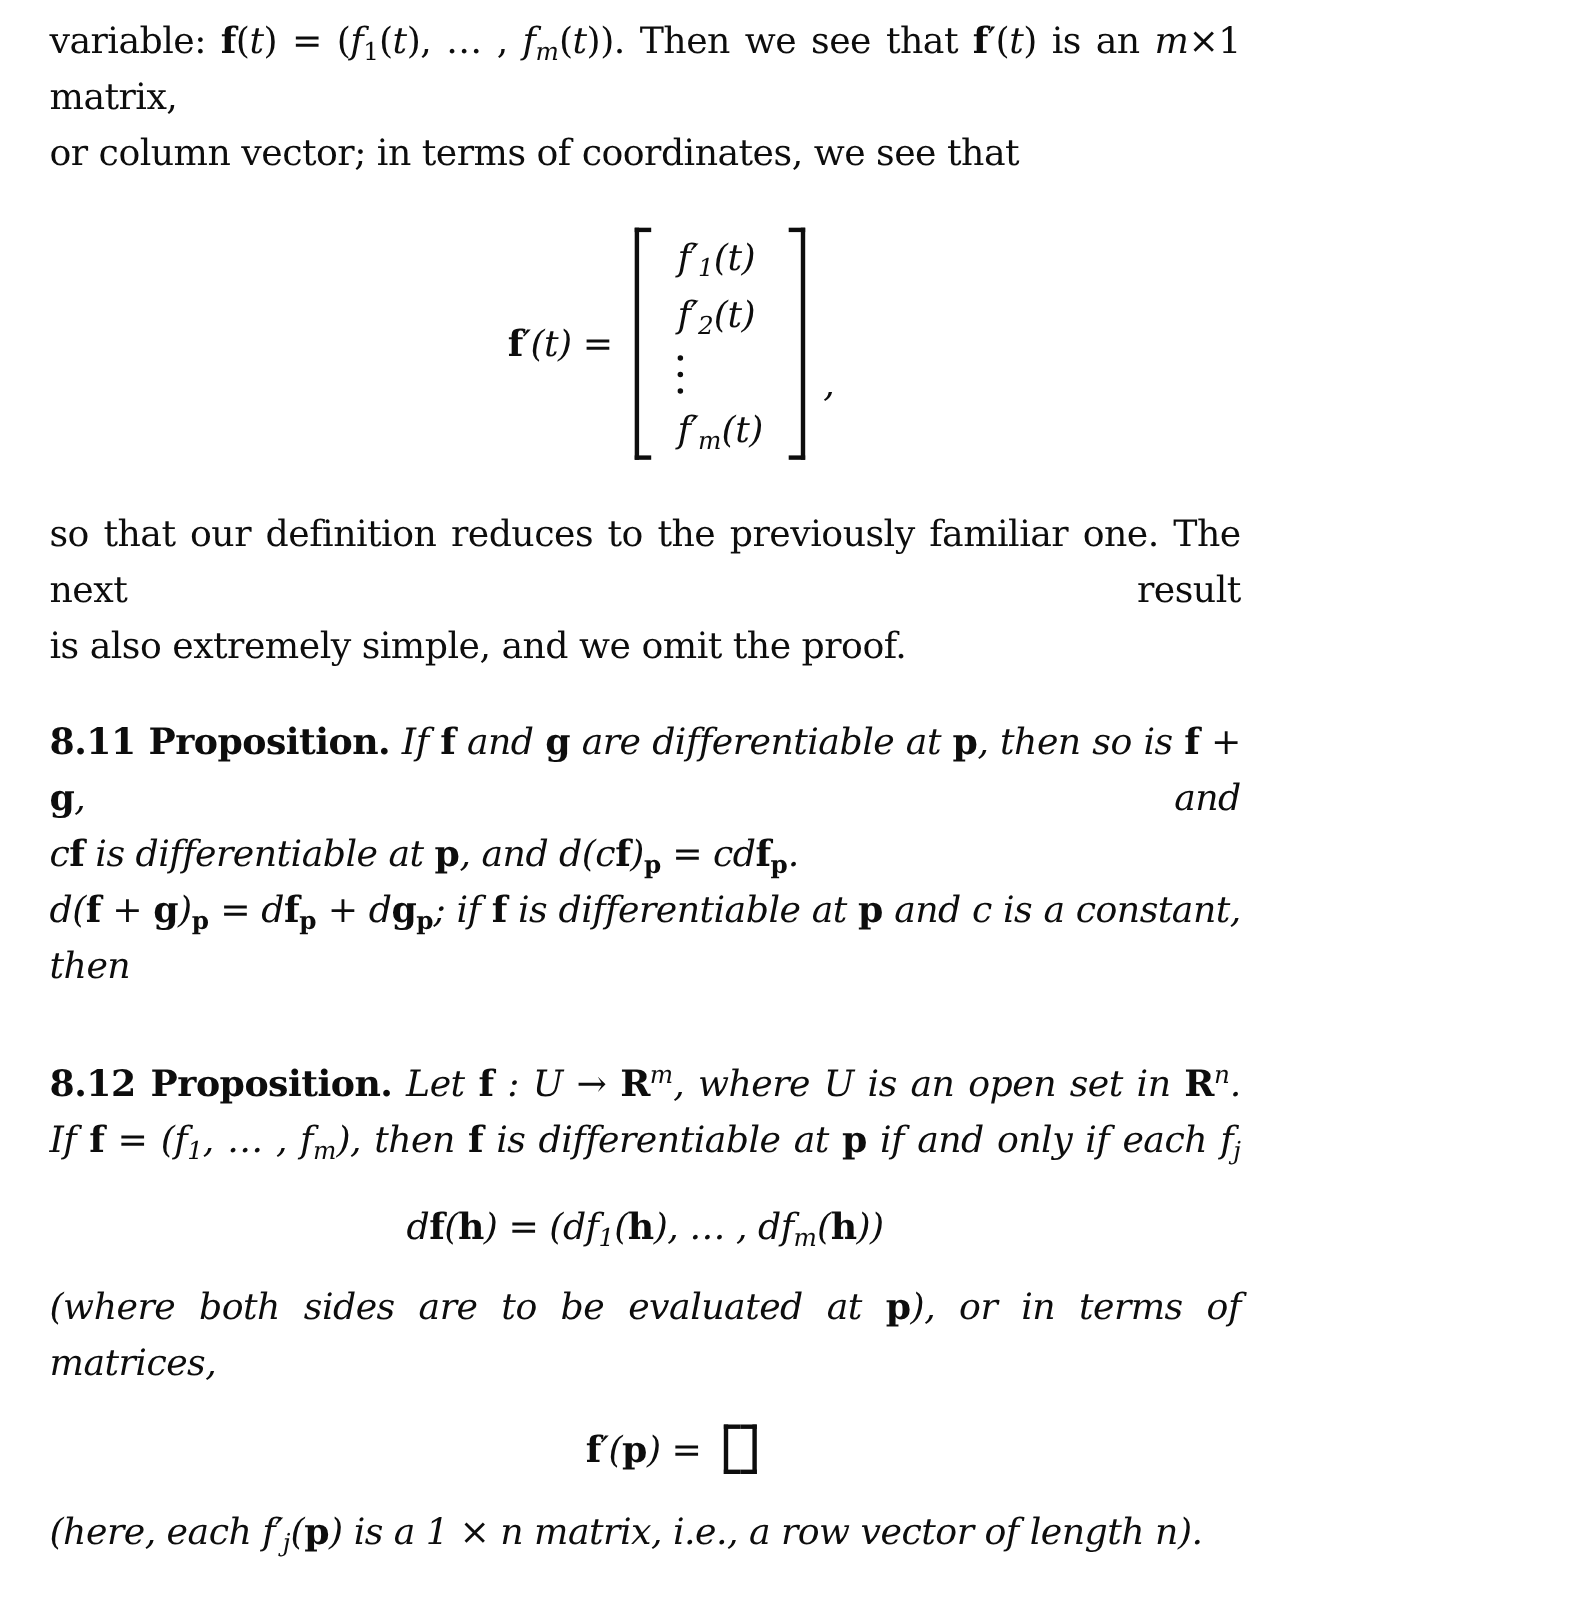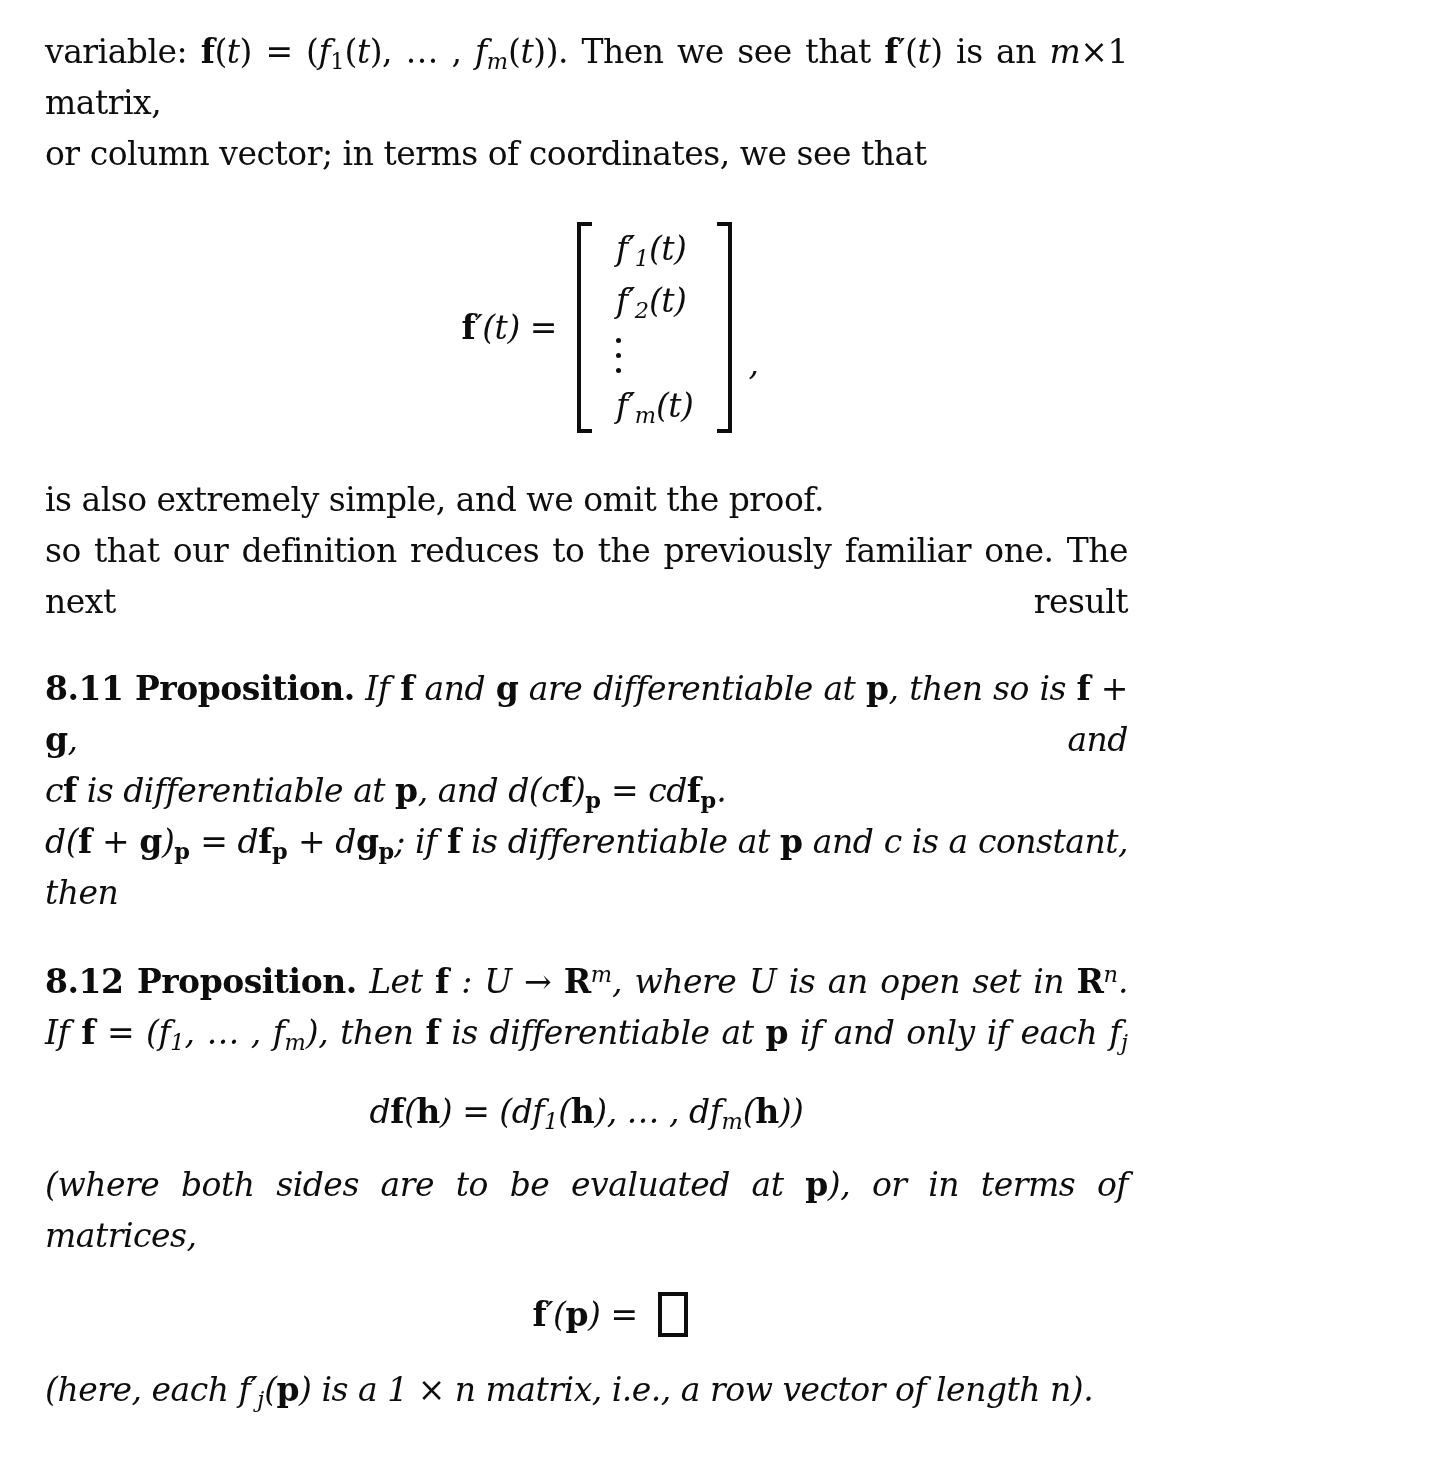--- a/index.html
+++ b/index.html
@@ -4,21 +4,21 @@
 <style>
   :root{ --ink:#0d0d0d; --paper:#ffffff; }
   *{ box-sizing:border-box; margin:0; padding:0; }
   html,body{ background:var(--paper); }
   body{
     width:1449px; height:1467px; overflow:hidden;
     font-family:"DejaVu Serif","Liberation Serif",serif;
     color:var(--ink);
     font-size:33px; line-height:51px; letter-spacing:-0.015em;
   }
-  .page{ width:1173px; height:1467px; padding:26px 45px 0 45px; }
+  .page{ width:1173px; height:1467px; padding:11px 45px 0 45px; }
 
   .line{ text-align:justify; }
   .line.j{ text-align:justify; text-align-last:justify; }
   .ital{ font-style:italic; }
   .bold, b{ font-weight:bold; font-style:normal; }
   sub,sup{ font-size:68%; line-height:0; letter-spacing:0; }
   sub{ vertical-align:-0.28em; }
   sup{ vertical-align:0.5em; }
   sub.bold, sup.bold{ font-weight:bold; font-style:normal; }
   sub.ital, sup.ital{ font-style:italic; }
@@ -35,21 +35,21 @@
   .bracket.right{ border-left:none; }
   .mat-col{ display:flex; flex-direction:column; align-items:flex-start; gap:8px; padding:8px 24px; }
   .mrow{ line-height:44px; }
   .eq-trail{ margin-left:16px; align-self:center; transform:translateY(36px); }
 
   .vdots{ display:inline-flex; flex-direction:column; gap:10px; vertical-align:middle; padding:3px 0; }
   .vdots span{ display:block; width:5px; height:5px; border-radius:50%; background:var(--ink); }
 
   .para-after-matrix{ margin-top:2px; }
   .prop{ margin-top:36px; }
-  .prop-812{ margin-top:38px; }
+  .prop-812{ margin-top:56px; }
   .where-line{ margin-top:2px; }
   .closing-line{ margin-top:6px; }
 </style>
 </head>
 <body>
 
 <div class="page">
 
   <div class="para">
     <div class="line j">variable: <span class="bold">f</span>(<span class="ital">t</span>) = (<span class="ital">f</span><sub>1</sub>(<span class="ital">t</span>), … , <span class="ital">f</span><sub class="ital">m</sub>(<span class="ital">t</span>)). Then we see that <span class="bold">f</span>′(<span class="ital">t</span>) is an <span class="ital">m</span>×1 matrix,</div>
@@ -67,22 +67,22 @@
             <span></span>
             <span></span>
           </span></span>
       <span class="math mrow">f′<sub>m</sub>(t)</span>
     </span>
     <span class="bracket right"></span>
     <span class="math eq-trail">,</span>
   </div>
 
   <div class="para para-after-matrix">
+    <div class="line j">so that our definition reduces to the previously familiar one. The next result</div>
     <div class="line">is also extremely simple, and we omit the proof.</div>
-    <div class="line j">so that our definition reduces to the previously familiar one. The next result</div>
   </div>
 
   <div class="para prop ital">
     <div class="line j"><span class="bold">8.11 Proposition.</span> If <span class="bold">f</span> and <span class="bold">g</span> are differentiable at <span class="bold">p</span>, then so is <span class="bold">f</span> + <span class="bold">g</span>, and</div>
     <div class="line">c<span class="bold">f</span> is differentiable at <span class="bold">p</span>, and d(c<span class="bold">f</span>)<sub class="bold">p</sub> = cd<span class="bold">f</span><sub class="bold">p</sub>.</div>
     <div class="line j">d(<span class="bold">f</span> + <span class="bold">g</span>)<sub class="bold">p</sub> = d<span class="bold">f</span><sub class="bold">p</sub> + d<span class="bold">g</span><sub class="bold">p</sub>; if <span class="bold">f</span> is differentiable at <span class="bold">p</span> and c is a constant, then</div>
   </div>
 
   <div class="para prop prop-812 ital">
     <div class="line j"><span class="bold">8.12 Proposition.</span> Let <span class="bold">f</span> : U → <span class="bold">R</span><sup>m</sup>, where U is an open set in <span class="bold">R</span><sup>n</sup>.</div>

